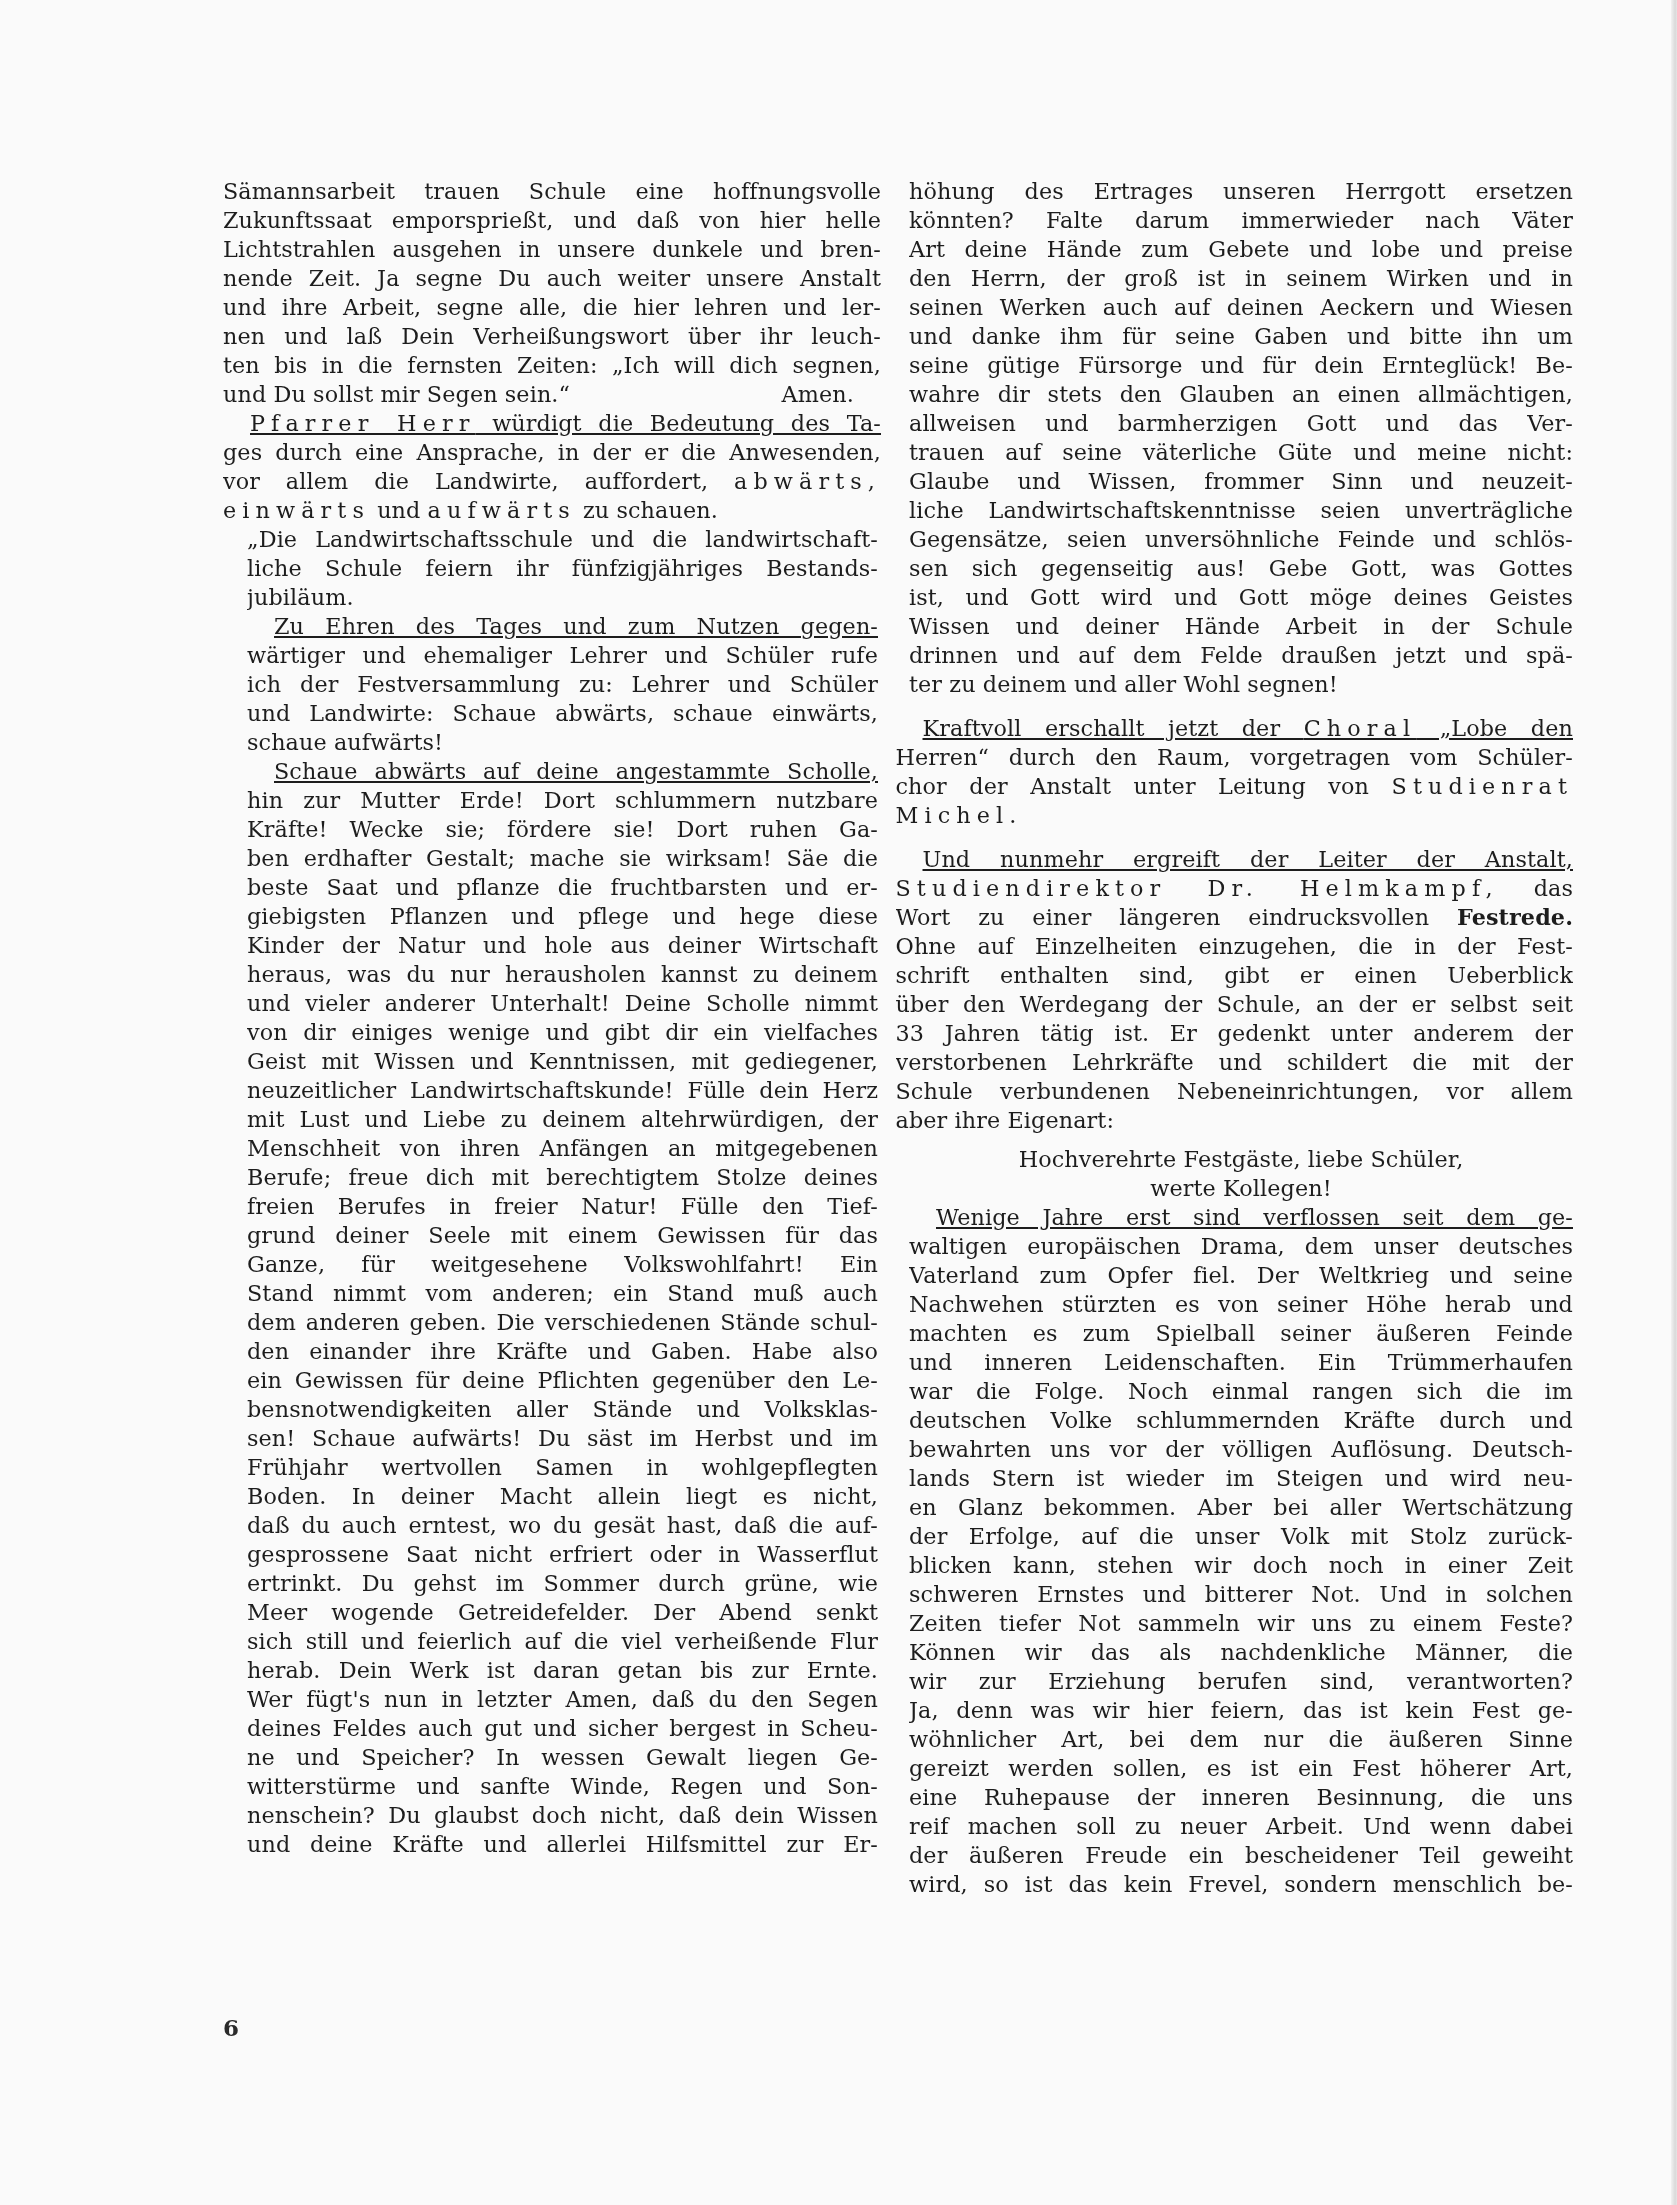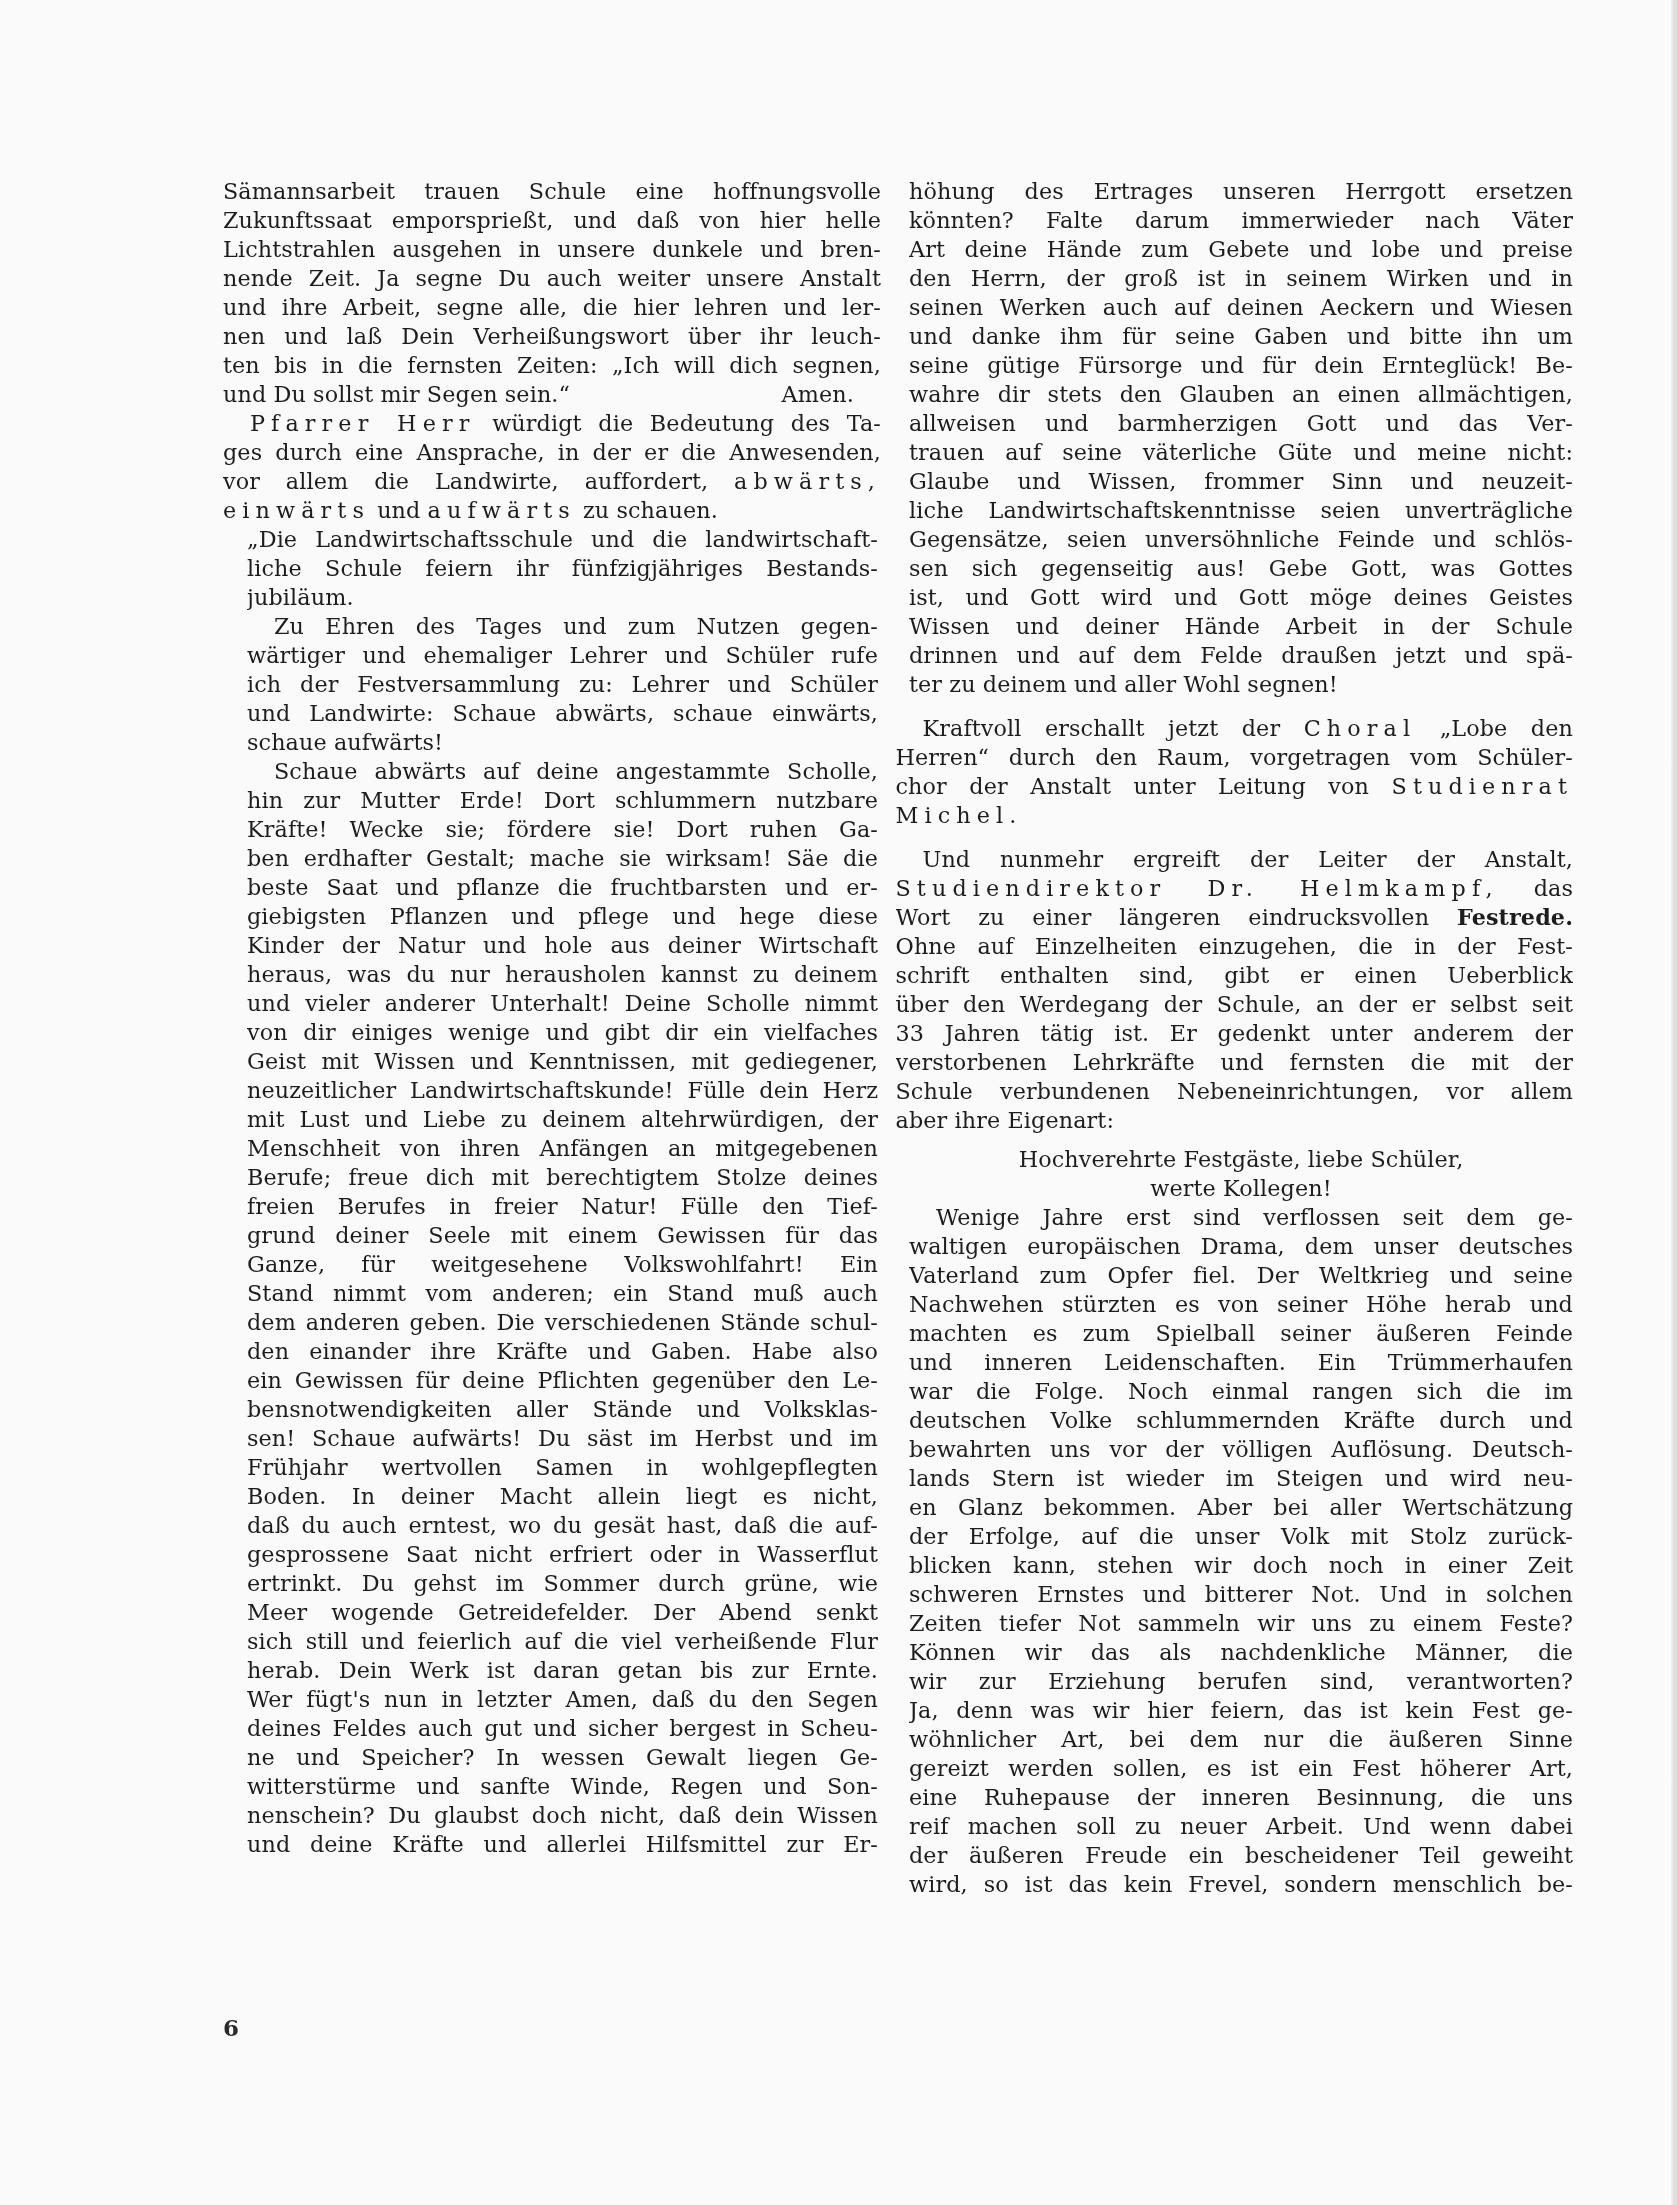--- a/index.html
+++ b/index.html
@@ -45,21 +45,21 @@
       font-size: 22.3px;
       white-space: nowrap;
       text-align: justify;
       text-align-last: justify;
       letter-spacing: 0.1px;
       overflow: hidden;
     }
     .line.last {
       text-align-last: left;
     }
-    .indent-1 { padding-left: 27px; }
+    .indent-1 { padding-left: 27px; text-decoration: underline; }
     .shift-40 { margin-left: 27px; }
     .gap-small { margin-top: 9.5px; }
     .gap-med { margin-top: 15px; }
     .spaced {
       letter-spacing: 6.1px;
     }
     .bold {
       font-weight: bold;
     }
     .right-amen {
@@ -198,21 +198,21 @@
   </div>
 
   <div class="para gap-med" style="margin-left:-13.5px;">
     <span class="line indent-1">Und nunmehr ergreift der Leiter der Anstalt,</span>
     <span class="line"><span class="spaced">Studiendirektor Dr. Helmkampf,</span><span> das</span></span>
     <span class="line"><span>Wort zu einer längeren eindrucksvollen </span><span class="bold">Festrede.</span></span>
     <span class="line">Ohne auf Einzelheiten einzugehen, die in der Fest-</span>
     <span class="line">schrift enthalten sind, gibt er einen Ueberblick</span>
     <span class="line">über den Werdegang der Schule, an der er selbst seit</span>
     <span class="line">33 Jahren tätig ist. Er gedenkt unter anderem der</span>
-    <span class="line">verstorbenen Lehrkräfte und fernsten die mit der</span>
+    <span class="line">verstorbenen Lehrkräfte und schildert die mit der</span>
     <span class="line">Schule verbundenen Nebeneinrichtungen, vor allem</span>
     <span class="line last">aber ihre Eigenart:</span>
   </div>
 
   <div class="para gap-small">
     <span class="line center-line">Hochverehrte Festgäste, liebe Schüler,</span>
     <span class="line center-line">werte Kollegen!</span>
   </div>
 
   <div class="para">

